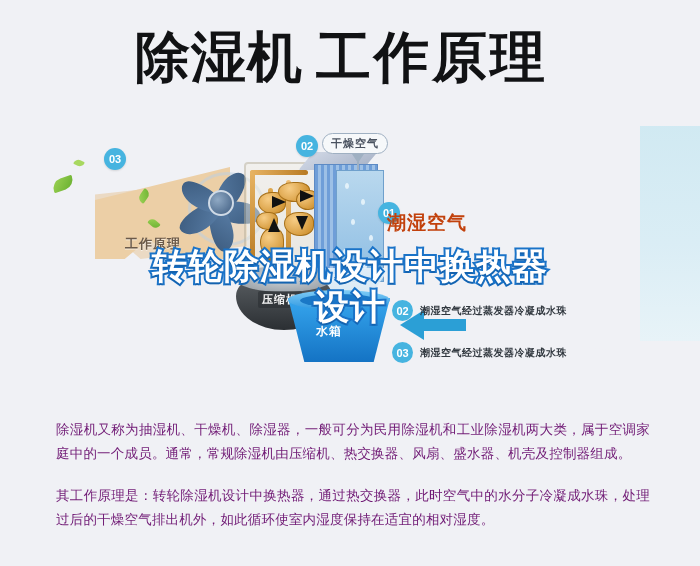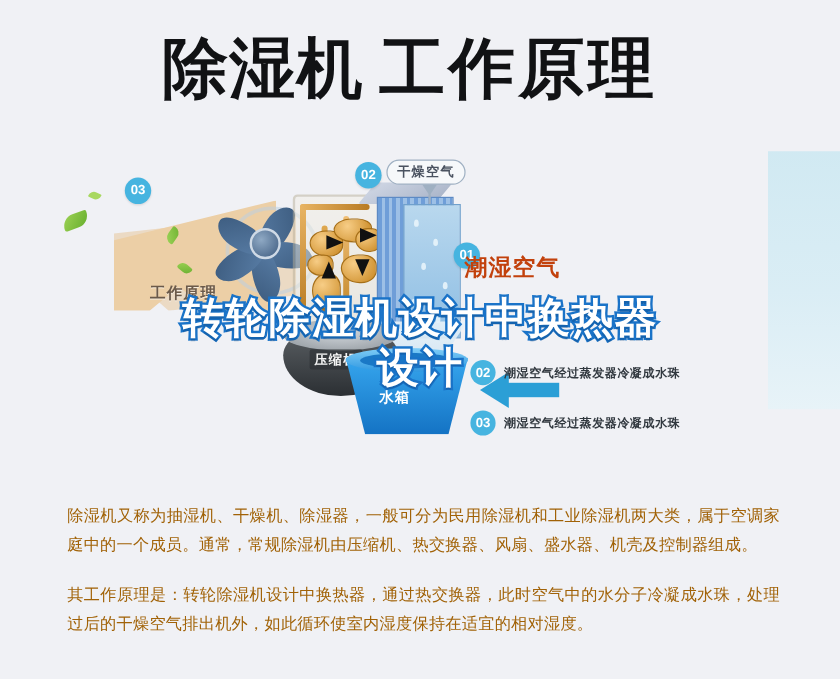--- a/index.html
+++ b/index.html
@@ -219,21 +219,21 @@
   .step .badge-s{
     position:relative;flex:0 0 auto;width:21px;height:21px;border-radius:50%;
     background:#46b4e0;color:#fff;font-size:11px;font-weight:bold;
     display:flex;align-items:center;justify-content:center;margin-right:7px;
   }
   .step .txt{font-size:10px;color:#31383f;font-weight:bold;letter-spacing:.5px;white-space:nowrap;}
 
   
   .body-wrap{position:absolute;left:56px;top:418px;width:594px;}
   .para{
-    font-size:13.5px;line-height:24px;color:#a16207;
+    font-size:13.5px;line-height:24px;color:#701a75;
     letter-spacing:.2px;text-align:justify;margin:0 0 18px 0;
   }
 </style>
 </head>
 <body>
 
 <div class="page">
 
   <div class="title-band">
     <div class="title-text">

